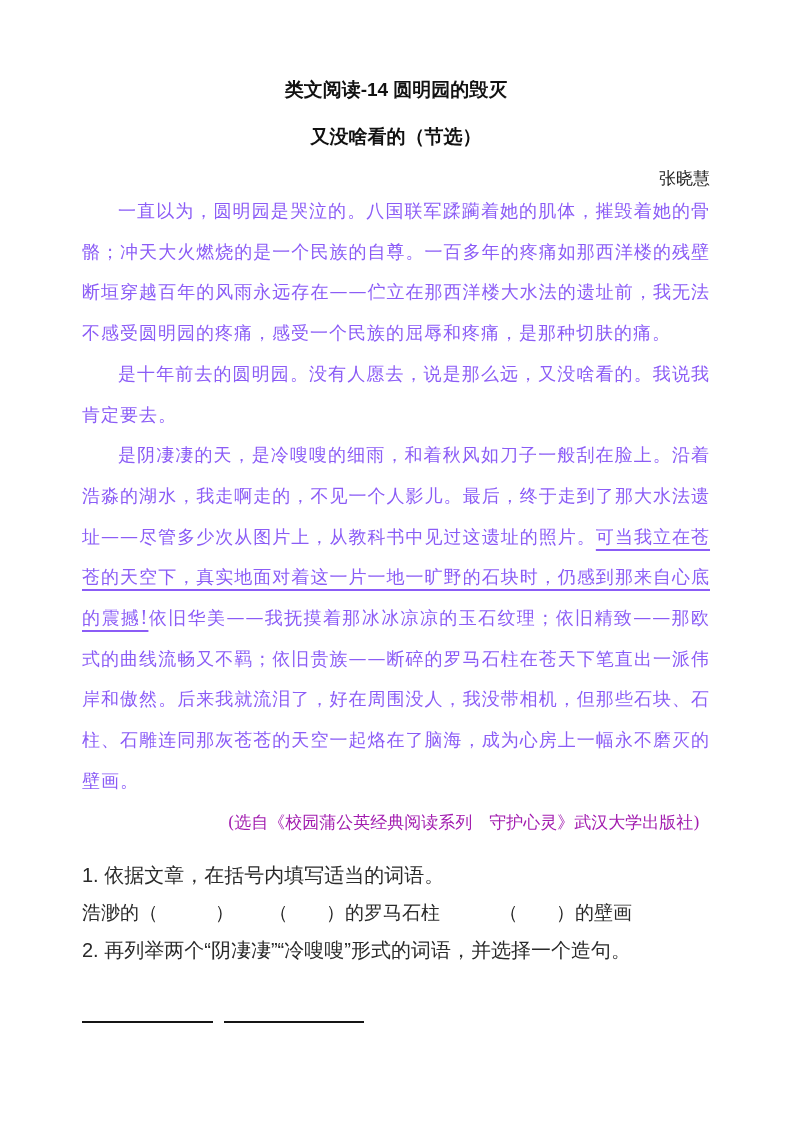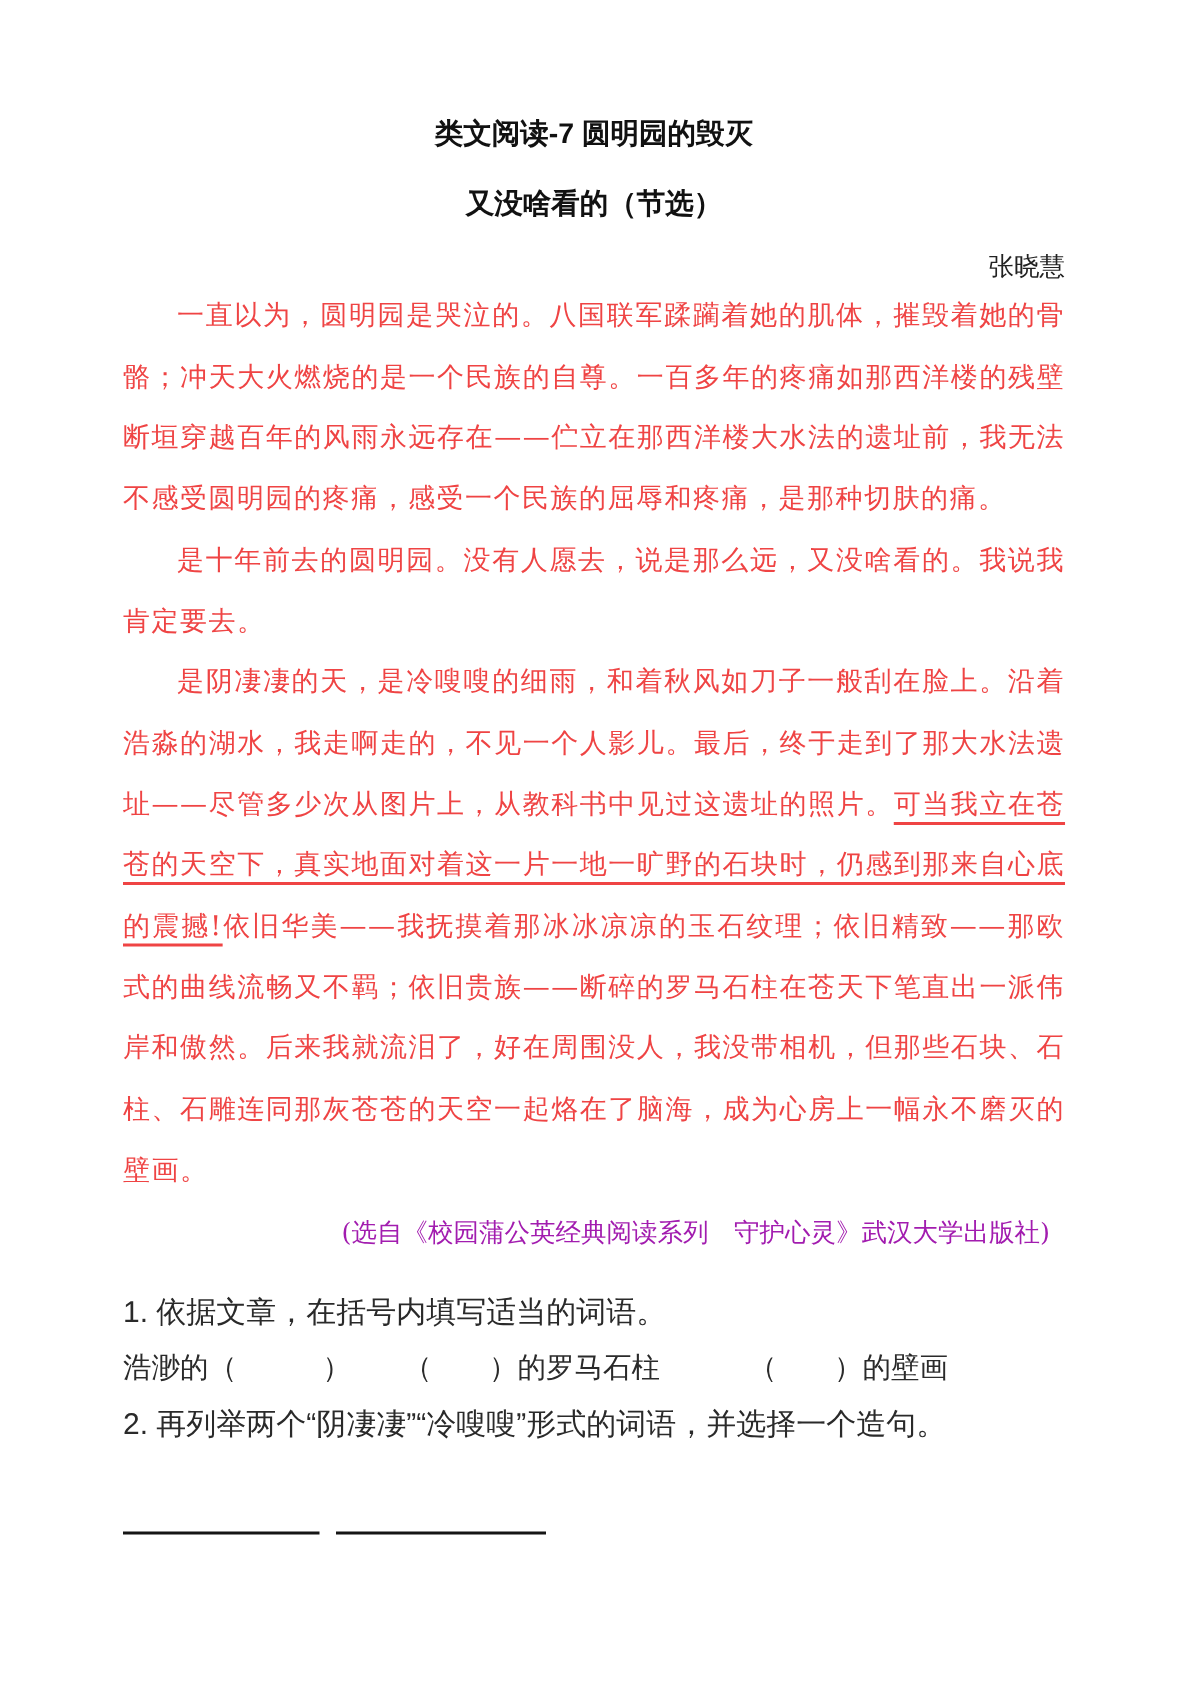--- a/index.html
+++ b/index.html
@@ -31,21 +31,21 @@
     text-align: right;
     color: #222;
     line-height: 26px;
   }
   .body-text {
     font-family: "DejaVu Serif", "Liberation Serif", serif;
     font-size: 18px;
     line-height: 40.7px;
     letter-spacing: 1px;
     text-align: justify;
-    color: #ef4444;
+    color: #8b5cf6;
   }
   .body-text p {
     margin: 0;
     text-indent: 2em;
   }
   .underlined {
     text-decoration: underline;
     text-underline-offset: 6px;
     text-decoration-thickness: 1.5px;
   }
@@ -87,21 +87,21 @@
     border-bottom: 2px solid #151515;
   }
   .answer-blank.first  { width: 131px; }
   .answer-blank.second { width: 140px; }
 </style>
 </head>
 <body>
 
 <div class="page">
 
-  <h1 class="doc-title">类文阅读-7 圆明园的毁灭</h1>
+  <h1 class="doc-title">类文阅读-14 圆明园的毁灭</h1>
 
   <h2 class="doc-subtitle">又没啥看的（节选）</h2>
 
   <div class="doc-author">张晓慧</div>
 
   <div class="body-text">
     <p>一直以为，圆明园是哭泣的。八国联军蹂躏着她的肌体，摧毁着她的骨骼；冲天大火燃烧的是一个民族的自尊。一百多年的疼痛如那西洋楼的残壁断垣穿越百年的风雨永远存在——伫立在那西洋楼大水法的遗址前，我无法不感受圆明园的疼痛，感受一个民族的屈辱和疼痛，是那种切肤的痛。</p>
     <p>是十年前去的圆明园。没有人愿去，说是那么远，又没啥看的。我说我肯定要去。</p>
     <p><span>是阴凄凄的天，是冷嗖嗖的细雨，和着秋风如刀子一般刮在脸上。沿着浩淼的湖水，我走啊走的，不见一个人影儿。最后，终于走到了那大水法遗址——尽管多少次从图片上，从教科书中见过这遗址的照片。</span><span class="underlined">可当我立在苍苍的天空下，真实地面对着这一片一地一旷野的石块时，仍感到那来自心底的震撼!</span><span>依旧华美——我抚摸着那冰冰凉凉的玉石纹理；依旧精致——那欧式的曲线流畅又不羁；依旧贵族——断碎的罗马石柱在苍天下笔直出一派伟岸和傲然。后来我就流泪了，好在周围没人，我没带相机，但那些石块、石柱、石雕连同那灰苍苍的天空一起烙在了脑海，成为心房上一幅永不磨灭的壁画。</span></p>
   </div>

